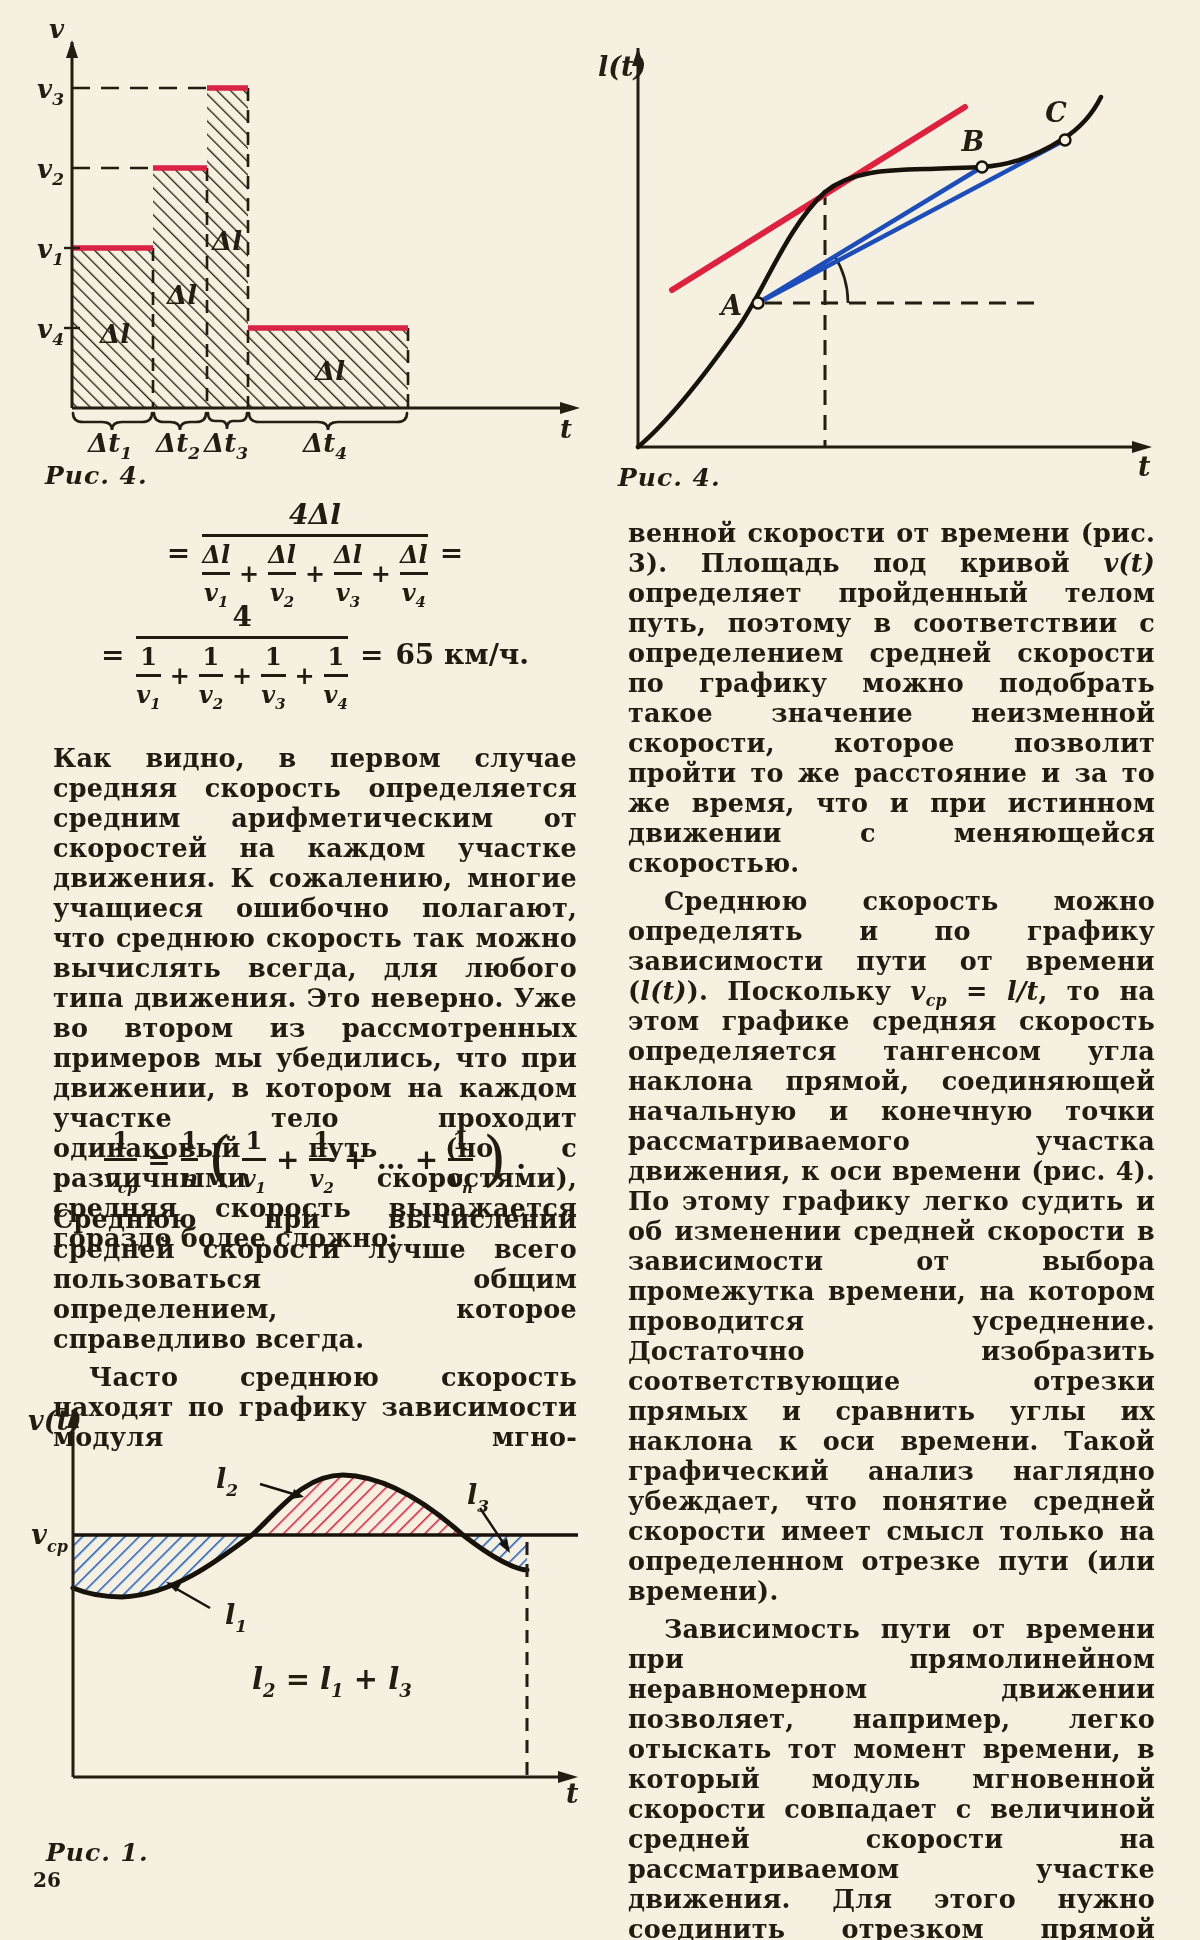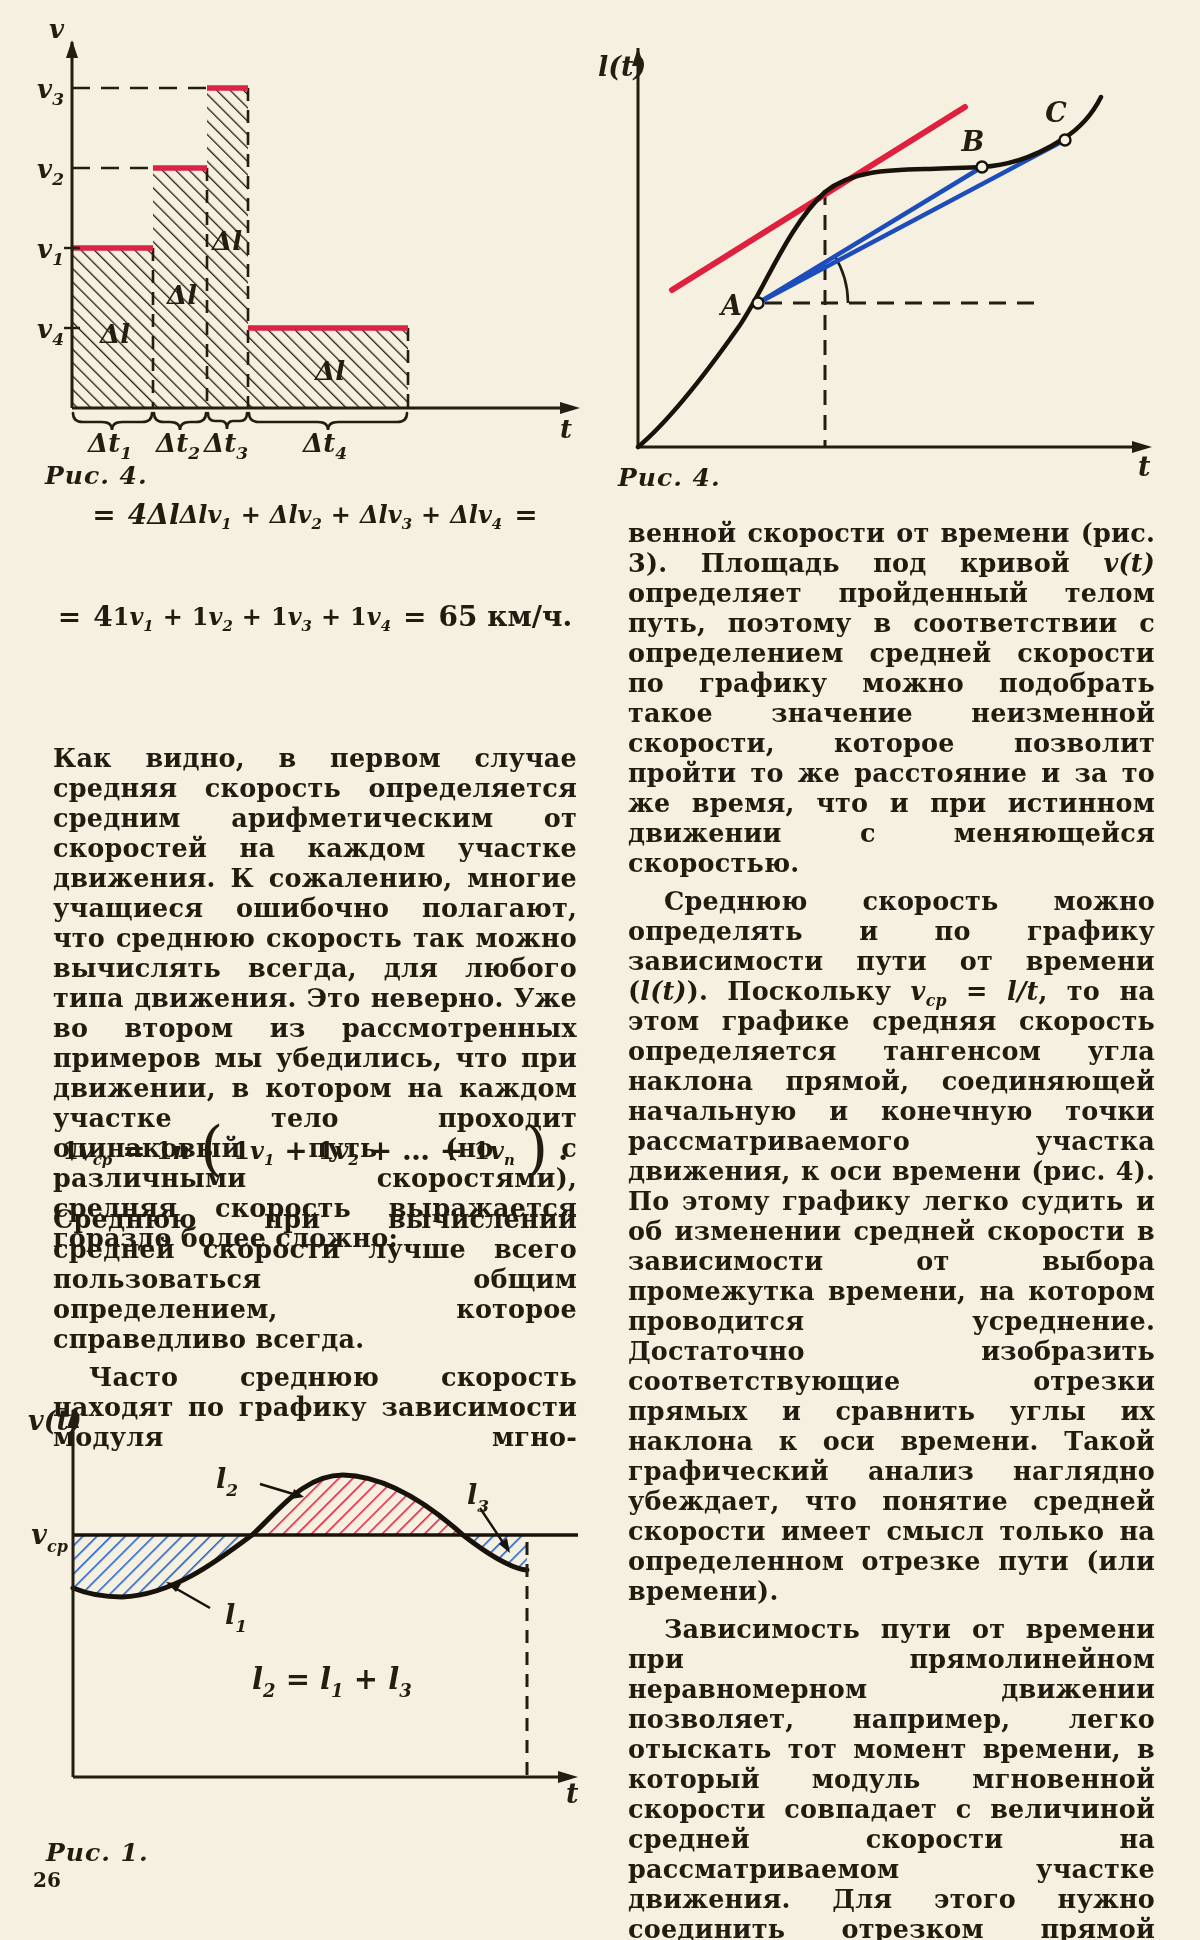--- a/index.html
+++ b/index.html
@@ -10,21 +10,21 @@
        text-align:justify;letter-spacing:.2px;}
   .txt p{margin:8px;}
   .txt p.ind{text-indent:36px;}
   .txt p.jlast{text-align-last:justify;}
   sub{font-size:.62em;font-style:italic;line-height:0;}
   .mi{font-style:italic;}
   .caption{position:absolute;font-style:italic;font-weight:700;font-size:25px;letter-spacing:1px;}
   .pagenum{position:absolute;font-weight:700;font-size:20px;}
   .formula{position:absolute;display:flex;align-items:center;justify-content:center;
            font-weight:700;font-size:28px;gap:12px;}
-  .frac{display:inline-flex;flex-direction:row;align-items:center;}
+  .frac{display:inline-flex;flex-direction:column;align-items:center;}
   .fbar{align-self:stretch;border-top:3px solid #221b10;margin:3px 0;}
   .den-row{display:inline-flex;align-items:center;gap:9px;}
   .sm{font-size:24px;}
   .bigparen{font-size:60px;font-weight:400;line-height:.8;transform:translateY(-2px);}
   svg text{font-family:"DejaVu Serif","Liberation Serif",serif;font-weight:700;}
 </style>
 </head>
 <body>
 
 <div class="page">

